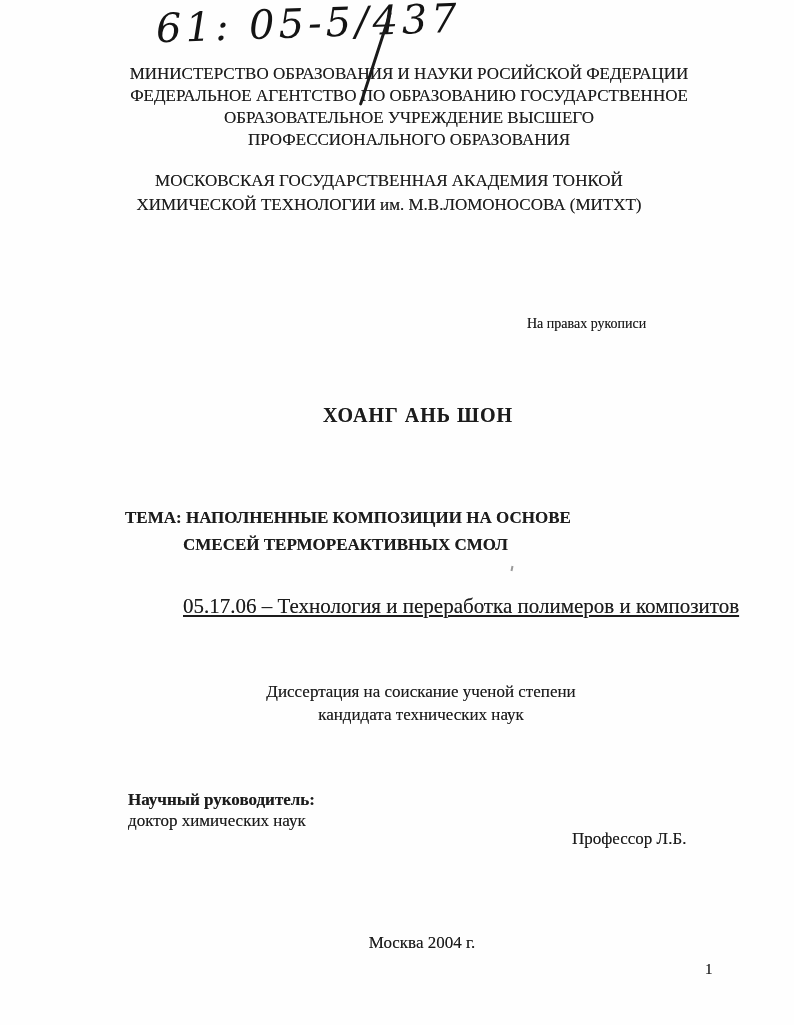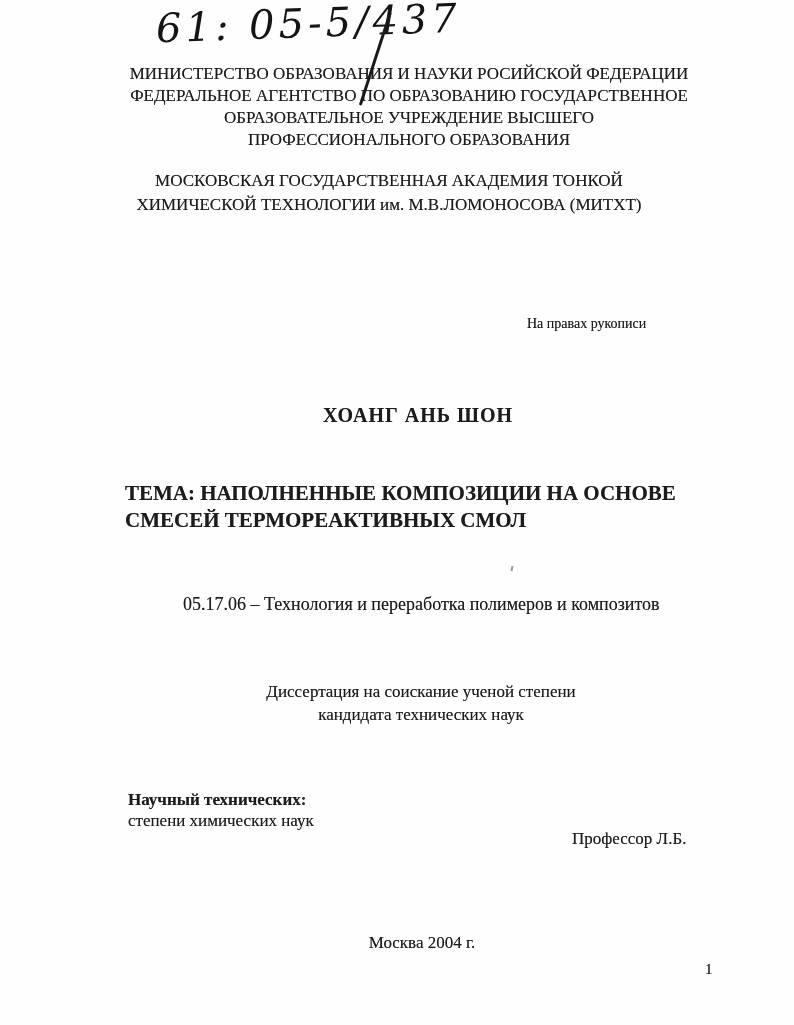--- a/index.html
+++ b/index.html
@@ -69,32 +69,33 @@
   }
   .author {
     top: 404px;
     font-size: 20px;
     font-weight: bold;
     letter-spacing: 1px;
     transform: translateX(21px);
   }
   .title-block {
     left: 125px;
-    top: 480px;
-    font-size: 21px;
+    top: 504px;
+    font-size: 17px;
     font-weight: bold;
     line-height: 27px;
     white-space: nowrap;
   }
-  .title-block .title-line.indent { }
+  .title-block .title-line.indent { margin-left: 58px; }
   .specialty {
     left: 183px;
     top: 594px;
-    font-size: 18px;
+    font-size: 21px;
     white-space: nowrap;
+    text-decoration: underline;
   }
   .degree {
     top: 680px;
     font-size: 17px;
     line-height: 23px;
     transform: translateX(24px);
   }
   .supervisor {
     left: 128px;
     top: 789px;
@@ -162,21 +163,21 @@
   <div class="abs scan-tick"></div>
 
   <div class="abs specialty ink">05.17.06 – Технология и переработка полимеров и композитов</div>
 
   <div class="abs centered-block degree ink">
     <div>Диссертация на соискание ученой степени</div>
     <div>кандидата технических наук</div>
   </div>
 
   <div class="abs supervisor ink">
-    <div class="label">Научный технических:</div>
-    <div>степени химических наук</div>
+    <div class="label">Научный руководитель:</div>
+    <div>доктор химических наук</div>
   </div>
   <div class="abs supervisor-name ink">Профессор Л.Б.</div>
 
   <div class="abs centered-block city-year ink">Москва 2004 г.</div>
   <div class="abs page-number ink">1</div>
 
 </div>
 
 </body></html>

